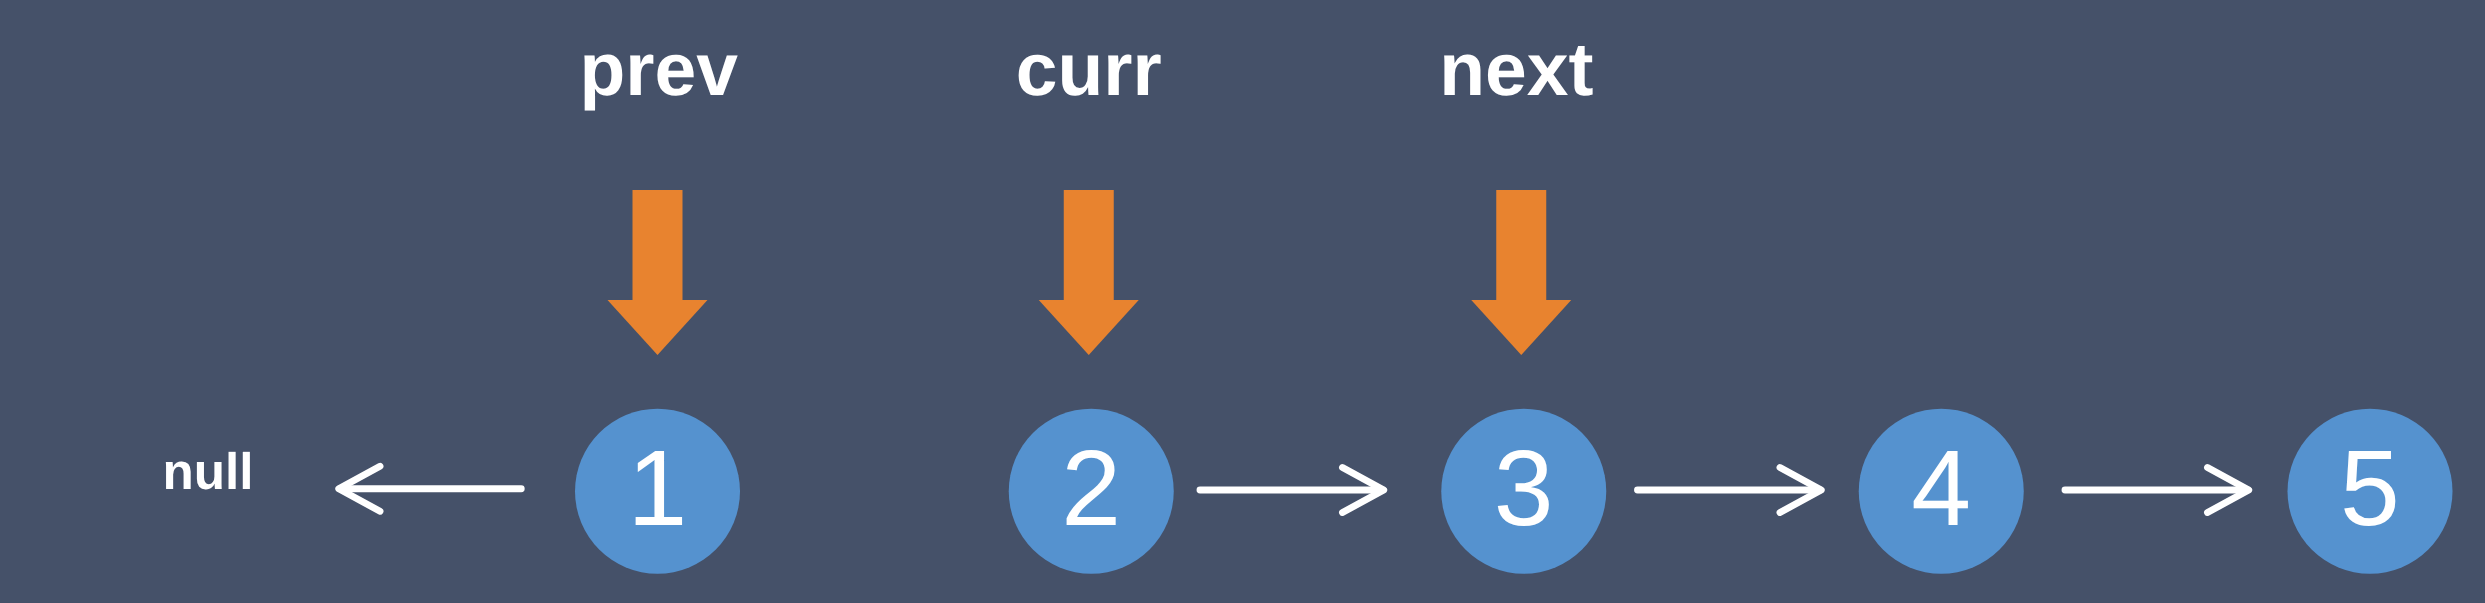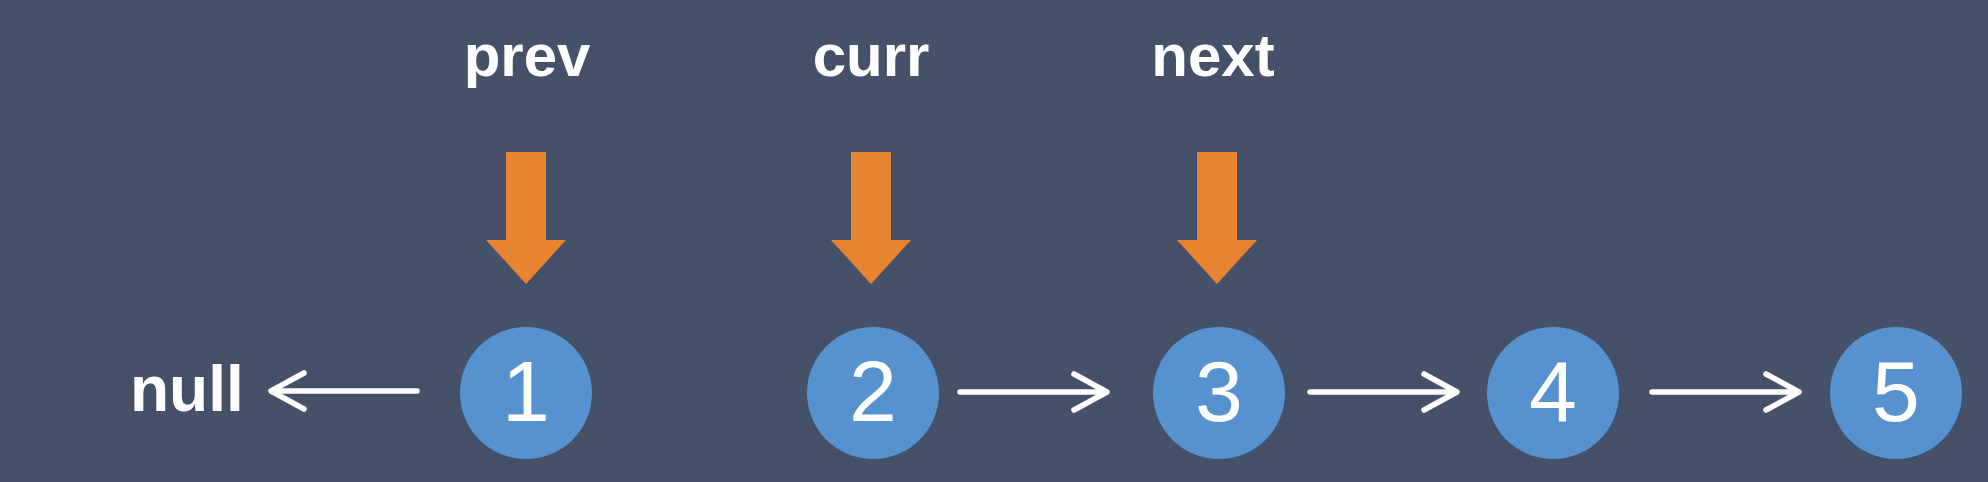--- a/index.html
+++ b/index.html
@@ -28,21 +28,21 @@
     transform:translateX(-50%);
     border-radius:50%;background:#5592cf;
     display:flex;align-items:center;justify-content:center;
   }
   .node .value{
     color:#ffffff;font-size:86px;font-weight:400;line-height:1;
     padding-bottom:4px;
   }
   .null-label{
     position:absolute;left:130px;top:357px;
-    color:#ffffff;font-size:64px;font-weight:700;line-height:1;
+    color:#ffffff;font-size:41px;font-weight:700;line-height:1;
   }
   .link-arrow{position:absolute;overflow:visible;}
   .link-arrow line,.link-arrow polyline{
     stroke:#ffffff;stroke-width:5.5;fill:none;
     stroke-linecap:round;stroke-linejoin:round;
   }
 </style>
 </head>
 <body>
 

